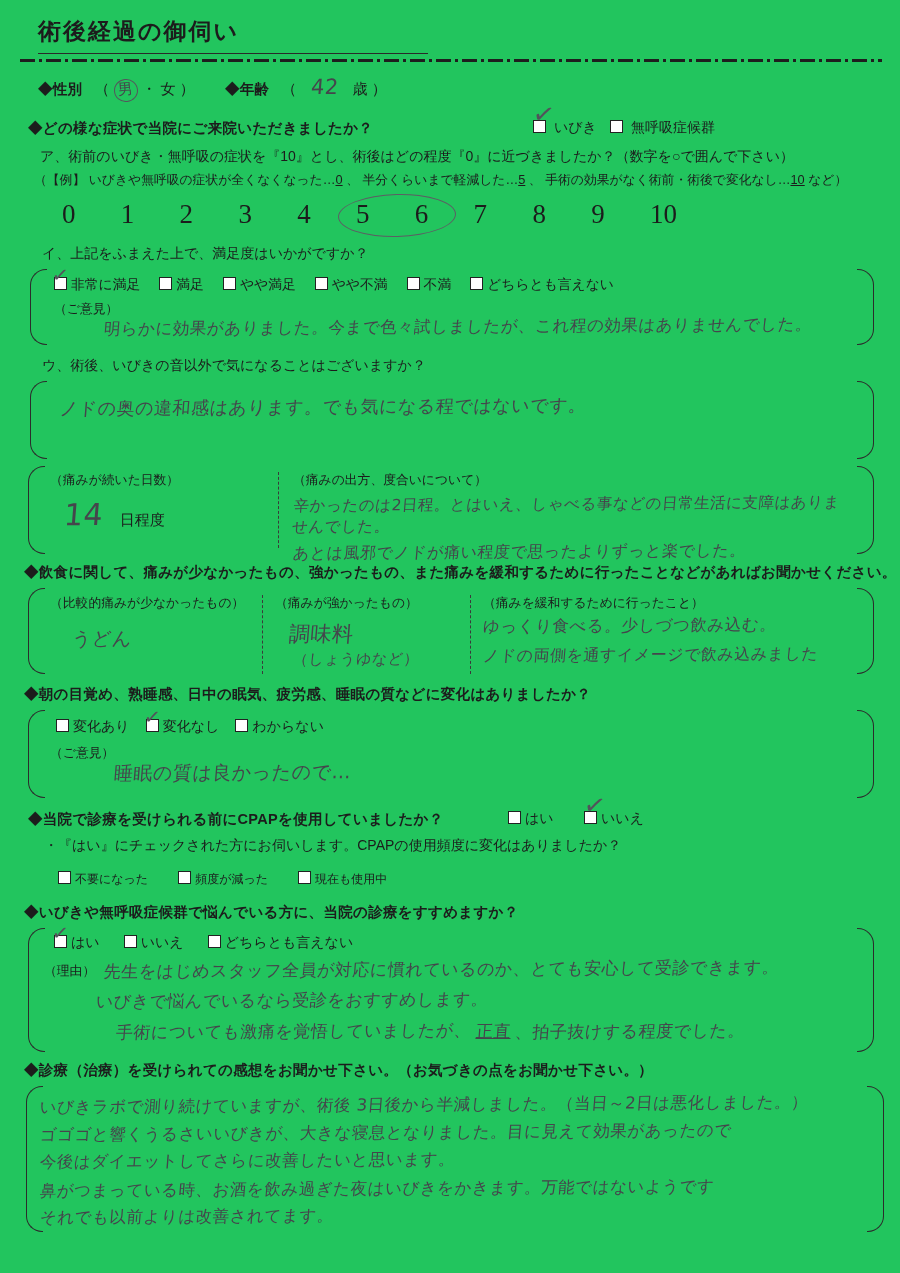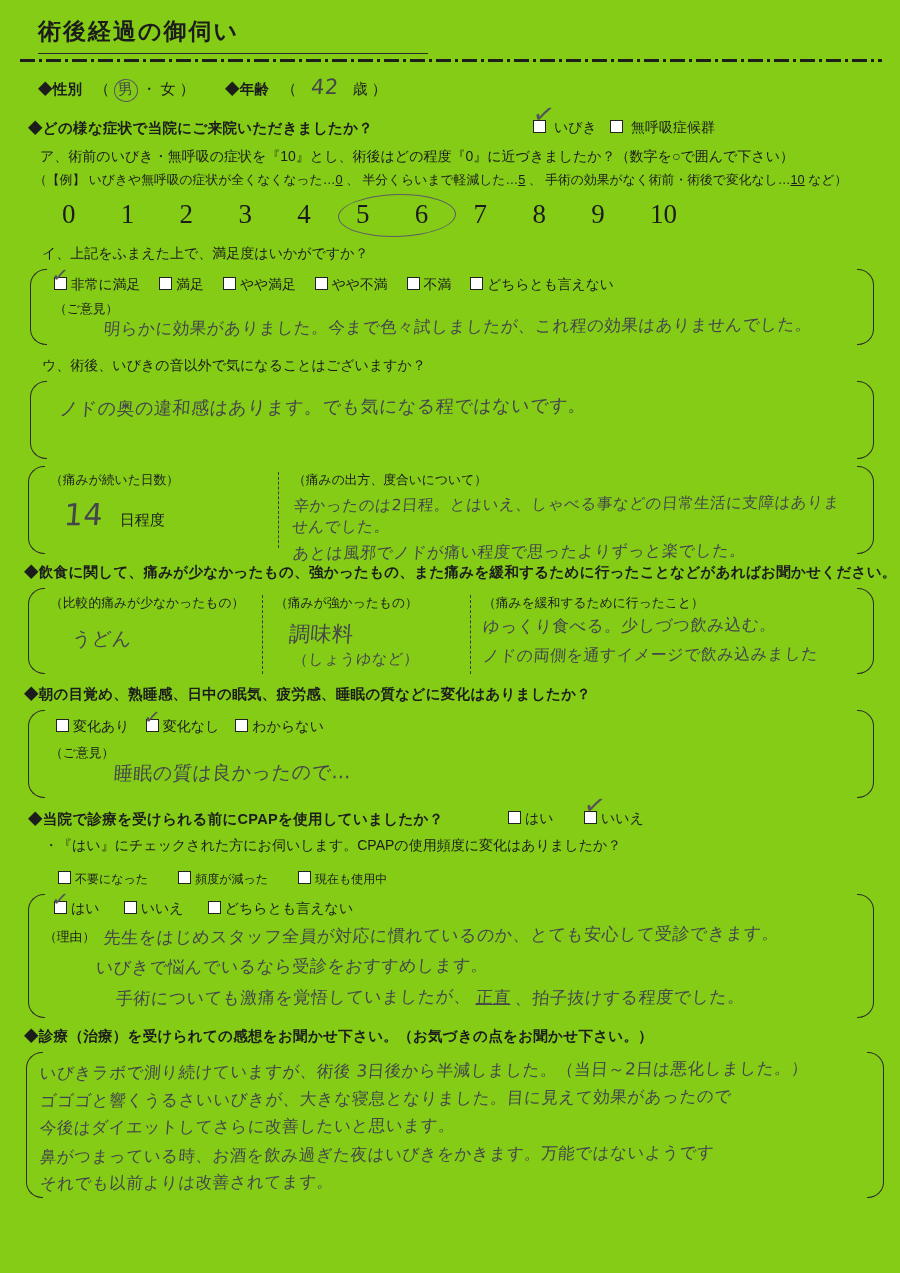--- a/index.html
+++ b/index.html
@@ -1,17 +1,17 @@
 <!DOCTYPE html>
 <html><head>
 <meta charset="utf-8">
 <style>
   html,body{margin:0;padding:0;background:#e8e8e8;}
   .page{
-    width:900px;height:1273px;margin:0 auto;background:#84cc16;
+    width:900px;height:1273px;margin:0 auto;background:#22c55e;
     font-family:"Liberation Sans",sans-serif;color:#1c1c1c;
     position:relative;overflow:hidden;box-sizing:border-box;padding-top:12px;
   }
   .title{
     font-family:"DejaVu Serif",serif;font-size:23px;font-weight:bold;
     letter-spacing:2px;margin:4px 0 0 38px;width:390px;
     border-bottom:1.5px solid #2a2a2a;padding-bottom:6px;
   }
   .dashdot{
     height:3px;margin:5px 18px 0 20px;
@@ -181,20 +181,21 @@
     <span class="opt" style="position:absolute;left:480px;font-size:14px;"><span class="cb"></span><span>はい</span></span>
     <span class="opt" style="position:absolute;left:556px;font-size:14px;"><span class="cb"><i class="tick big">✓</i></span><span>いいえ</span></span>
   </div>
   <div class="sub" style="margin:7px 0 16px 44px;">・『はい』にチェックされた方にお伺いします。CPAPの使用頻度に変化はありましたか？</div>
   <div style="margin:7px 0 0 58px;font-size:12px;display:flex;gap:30px;">
     <span class="opt"><span class="cb"></span><span>不要になった</span></span>
     <span class="opt"><span class="cb"></span><span>頻度が減った</span></span>
     <span class="opt"><span class="cb"></span><span>現在も使用中</span></span>
   </div>
 
+  <div class="h" style="margin:15px 0 0 24px;">◆いびきや無呼吸症候群で悩んでいる方に、当院の診療をすすめますか？</div>
   <div class="bbox" style="margin:6px 26px 0 28px;height:124px;padding:6px 22px 0 26px;">
     <div style="font-size:14px;display:flex;gap:24px;">
       <span class="opt"><span class="cb"><i class="tick">✓</i></span><span>はい</span></span>
       <span class="opt"><span class="cb"></span><span>いいえ</span></span>
       <span class="opt"><span class="cb"></span><span>どちらとも言えない</span></span>
     </div>
     <div style="margin-top:6px;">
       <span class="small" style="margin-left:-10px;">（理由）</span>
       <span class="hand" style="font-size:17px;margin-left:4px;">先生をはじめスタッフ全員が対応に慣れているのか、とても安心して受診できます。</span>
     </div>

